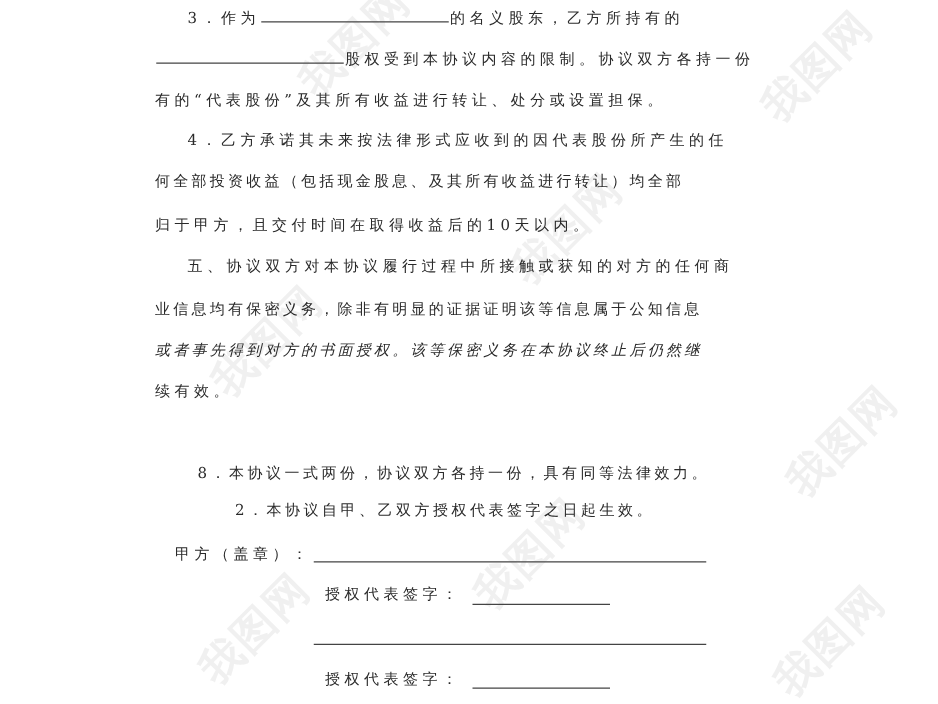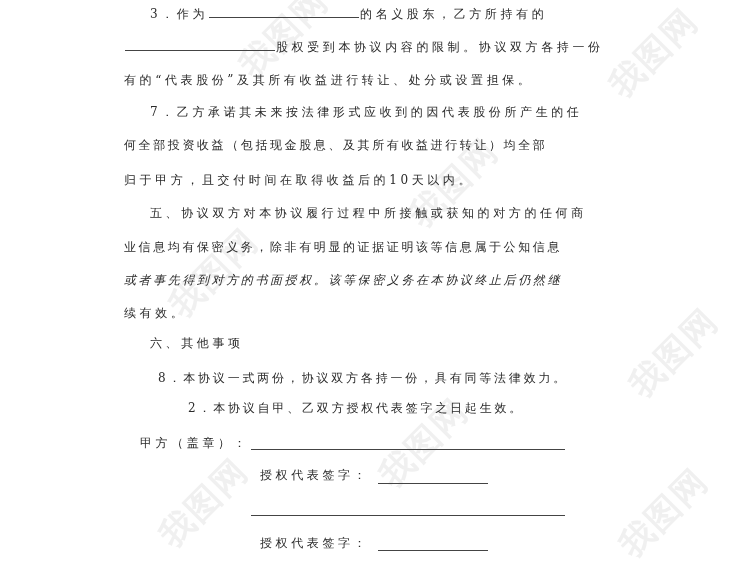--- a/index.html
+++ b/index.html
@@ -44,30 +44,29 @@
   <div class="watermark" style="left:610px; top:490px;">我图网</div>
 
   <div class="line" style="left:150px; top:2px;">
     <span>3．作为</span><span class="blank" style="width:150px;"></span><span>的名义股东，乙方所持有的</span>
   </div>
   <div class="line" style="left:124px; top:35px;">
     <span class="blank" style="width:150px;"></span><span>股权受到本协议内容的限制。协议双方各持一份</span>
   </div>
   <div class="line" style="left:124px; top:70px;">有的“代表股份”及其所有收益进行转让、处分或设置担保。</div>
 
-  <div class="line" style="left:150px; top:102px;">7．乙方承诺其未来按法律形式应收到的因代表股份所产生的任</div>
+  <div class="line" style="left:150px; top:102px;">4．乙方承诺其未来按法律形式应收到的因代表股份所产生的任</div>
   <div class="line" style="left:124px; top:135px; letter-spacing:2.6px;">何全部投资收益（包括现金股息、及其所有收益进行转让）均全部</div>
   <div class="line" style="left:124px; top:170px;">归于甲方，且交付时间在取得收益后的10天以内。</div>
 
   <div class="line" style="left:150px; top:203px;">五、协议双方对本协议履行过程中所接触或获知的对方的任何商</div>
   <div class="line" style="left:124px; top:237px; letter-spacing:2.6px;">业信息均有保密义务，除非有明显的证据证明该等信息属于公知信息</div>
   <div class="line" style="left:124px; top:270px; letter-spacing:2.6px;font-style:italic;">或者事先得到对方的书面授权。该等保密义务在本协议终止后仍然继</div>
   <div class="line" style="left:124px; top:303px;">续有效。</div>
 
-  <div class="line" style="left:150px; top:333px;">六、其他事项</div>
   <div class="line" style="left:158px; top:368px; letter-spacing:2.8px;">8．本协议一式两份，协议双方各持一份，具有同等法律效力。</div>
   <div class="line" style="left:162px; top:398px; letter-spacing:2.8px;margin-left:26px;">2．本协议自甲、乙双方授权代表签字之日起生效。</div>
 
   <div class="line" style="left:140px; top:433px;">甲方（盖章）：</div>
   <div class="hr" style="left:251px; top:449px; width:314px;"></div>
 
   <div class="line" style="left:260px; top:465px;">授权代表签字：</div>
   <div class="hr" style="left:378px; top:483px; width:110px;"></div>
 
   <div class="hr" style="left:251px; top:515px; width:314px;"></div>

